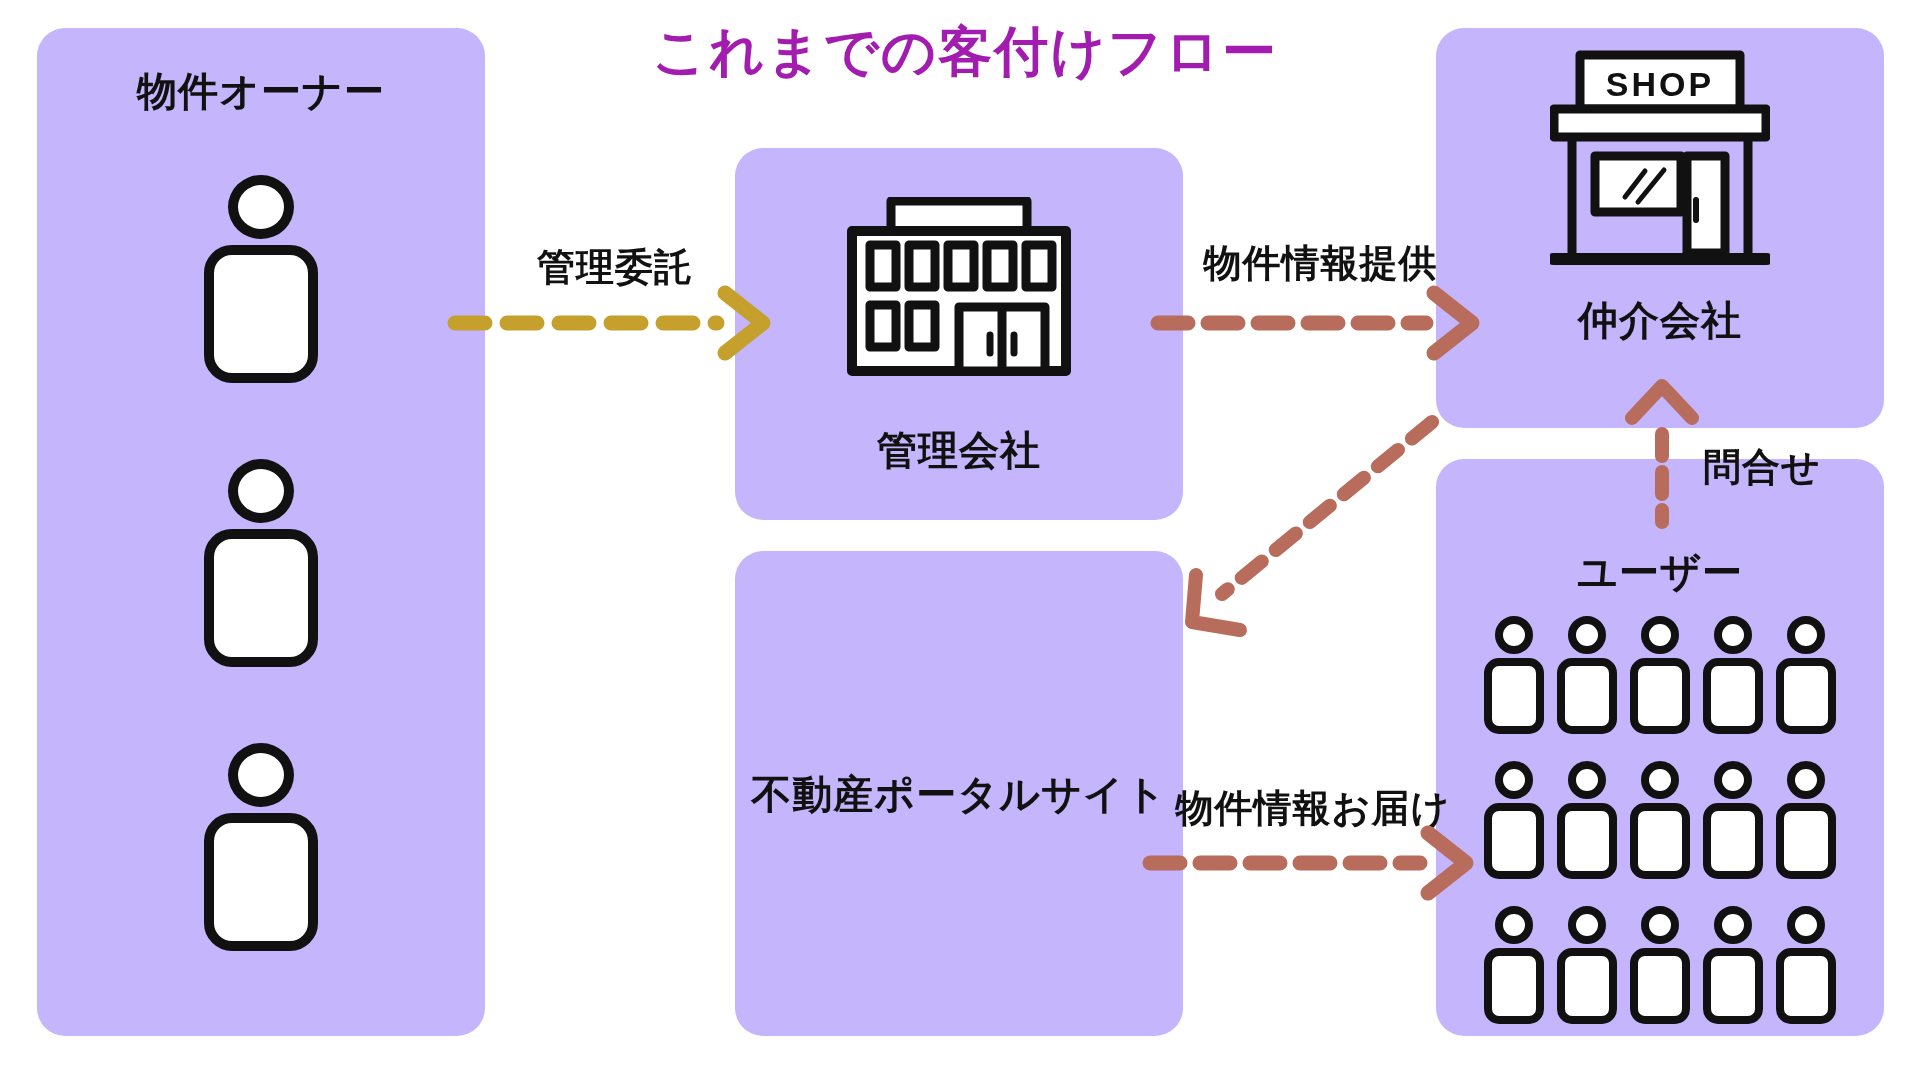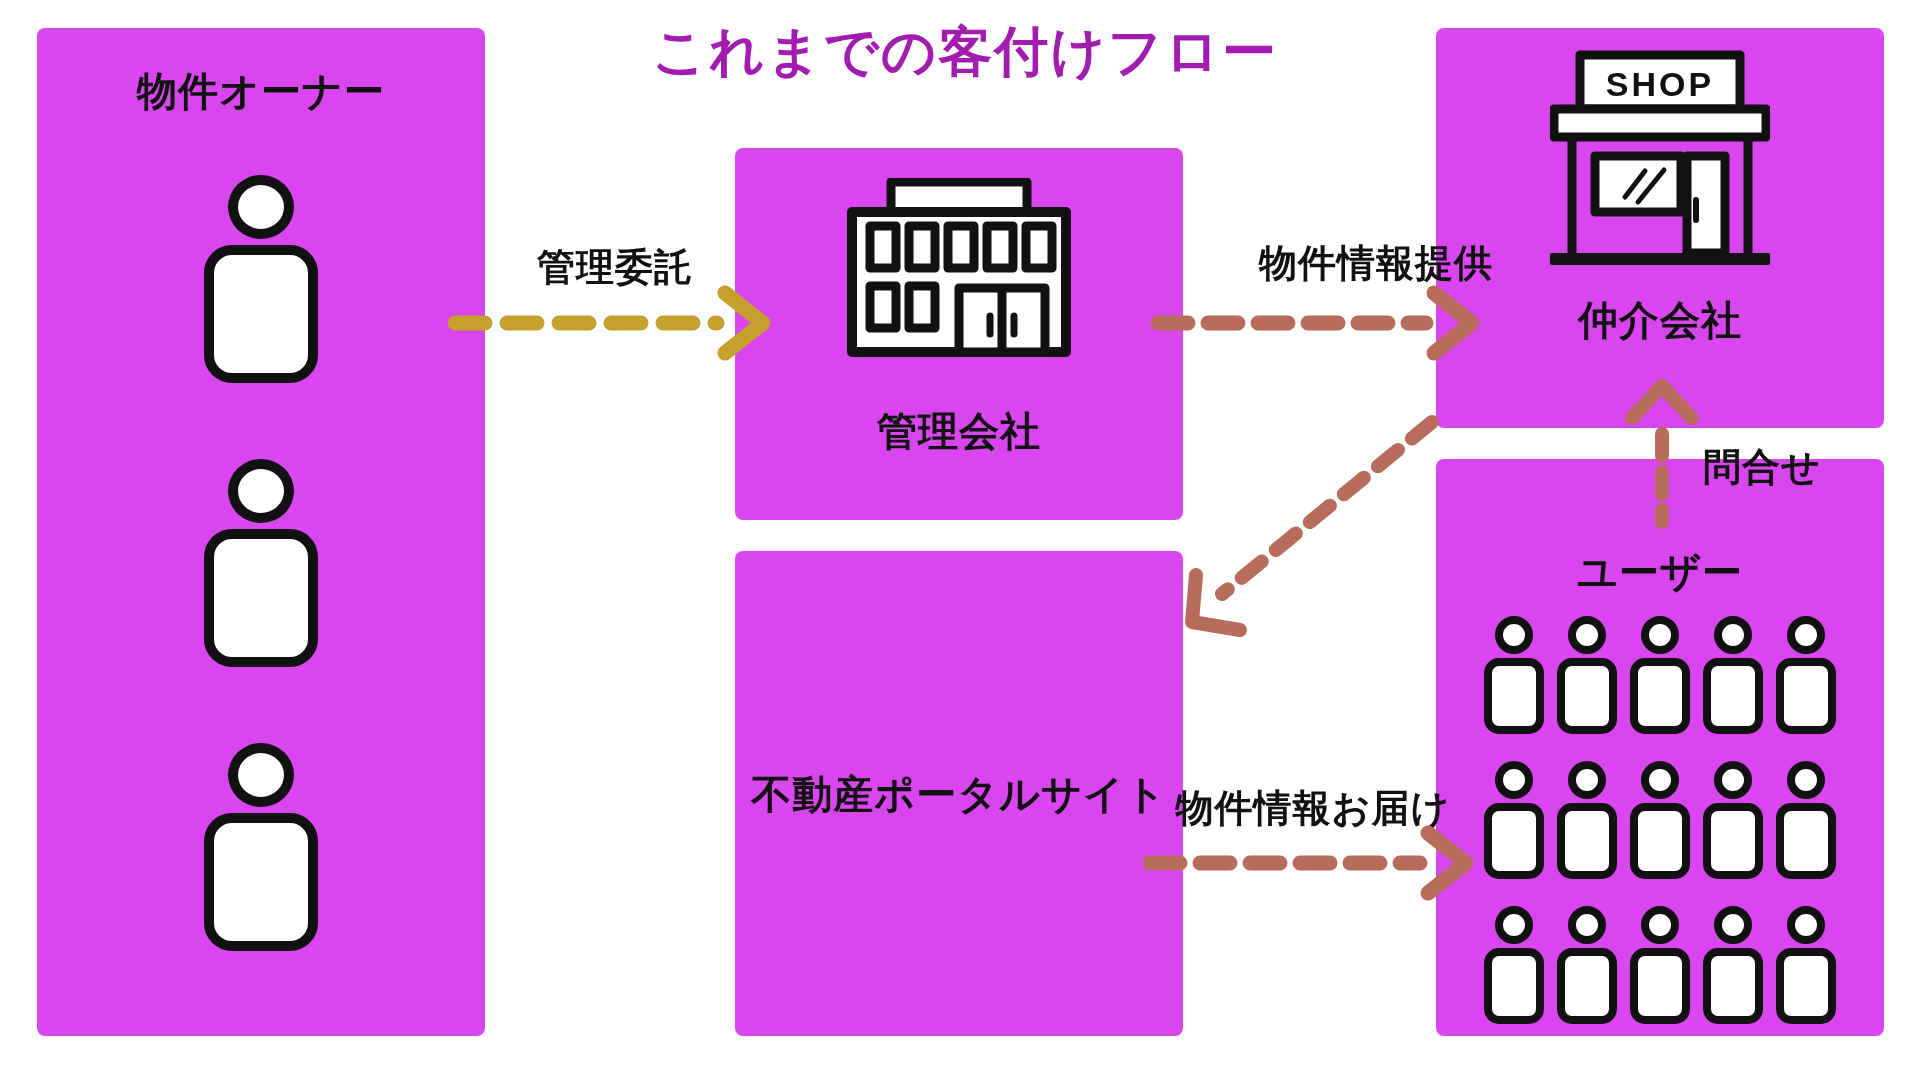--- a/index.html
+++ b/index.html
@@ -1,38 +1,38 @@
 <!DOCTYPE html>
 <html><head>
 <meta charset="utf-8">
 <style>
   * { margin:0; padding:0; box-sizing:border-box; }
   html,body { background:#ffffff; }
   body { font-family:"Liberation Sans","DejaVu Sans",sans-serif; color:#111111; }
   .canvas { position:relative; width:1920px; height:1080px; background:#ffffff; overflow:hidden; }
 
-  .card { position:absolute; background:#d946ef; border-radius:8px; }
+  .card { position:absolute; background:#c4b5fd; border-radius:28px; }
   .card-label { font-size:40px; font-weight:800; text-align:center; letter-spacing:1px; color:#111; }
 
   .page-title { position:absolute; left:485px; top:16px; width:960px; text-align:center;
                 font-size:54px; font-weight:800; letter-spacing:2px; color:#a21caf;font-family:Liberation Mono, monospace; }
 
   
   .person { display:flex; flex-direction:column; align-items:center; }
   .person .head { width:66px; height:64px; border:10px solid #111; border-radius:50%; background:#fff; }
   .person .body { width:114px; height:138px; border:10px solid #111; border-radius:28px; background:#fff; margin-top:6px; }
   .person.small .head { width:38px; height:38px; border-width:8px; }
   .person.small .body { width:60px; height:76px; border-width:8px; border-radius:15px; margin-top:4px; }
 
   
   .owner-card { left:37px; top:28px; width:448px; height:1008px; display:flex; flex-direction:column; align-items:center; padding-top:36px; }
   .owner-persons { display:flex; flex-direction:column; gap:76px; margin-top:56px; }
 
   
-  .mgmt-card { left:735px; top:148px; width:448px; height:372px; display:flex; flex-direction:column; align-items:center; padding-top:30px; }
+  .mgmt-card { left:735px; top:148px; width:448px; height:372px; display:flex; flex-direction:column; align-items:center; padding-top:49px; }
   .mgmt-card .card-label { margin-top:46px; }
 
   
   .broker-card { left:1436px; top:28px; width:448px; height:400px; display:flex; flex-direction:column; align-items:center; padding-top:22px; }
   .broker-card .card-label { margin-top:28px; }
 
   
   .portal-card { left:735px; top:551px; width:448px; height:485px; display:flex; flex-direction:row; align-items:center; justify-content:center; }
   .portal-card .line { font-size:40px; font-weight:800; line-height:60px; text-align:center; letter-spacing:1px; }
 
@@ -179,21 +179,21 @@
       </div>
       </div>
   </div>
 
   <div class="arrow-label" style="left:445px; top:242px; width:340px;">管理委託</div>
   <svg class="arrow-svg" style="left:445px; top:285px;" width="340" height="76">
     <line x1="10" y1="38" x2="272" y2="38" fill="none" stroke-width="15" stroke-linecap="round" stroke-dasharray="30 22" stroke="#c5a02c"></line>
     <polyline points="280,8 318,38 280,68" fill="none" stroke-width="15" stroke-linecap="round" stroke-linejoin="round" stroke="#c5a02c"></polyline>
   </svg>
 
-  <div class="arrow-label" style="left:1148px; top:238px; width:345px;text-align:right;">物件情報提供</div>
+  <div class="arrow-label" style="left:1148px; top:238px; width:345px;">物件情報提供</div>
   <svg class="arrow-svg" style="left:1148px; top:285px;" width="345" height="76">
     <line x1="10" y1="38" x2="278" y2="38" fill="none" stroke-width="15" stroke-linecap="round" stroke-dasharray="30 20" stroke="#b86c5b"></line>
     <polyline points="286,8 324,38 286,68" fill="none" stroke-width="15" stroke-linecap="round" stroke-linejoin="round" stroke="#b86c5b"></polyline>
   </svg>
 
   <svg class="arrow-svg" style="left:1180px; top:402px;" width="270" height="235">
     <line x1="252" y1="20" x2="42" y2="192" fill="none" stroke-width="14" stroke-linecap="round" stroke-dasharray="26 18" stroke="#b86c5b"></line>
     <polyline points="16,173 12,220 60,228" fill="none" stroke-width="14" stroke-linecap="round" stroke-linejoin="round" stroke="#b86c5b"></polyline>
   </svg>
 

